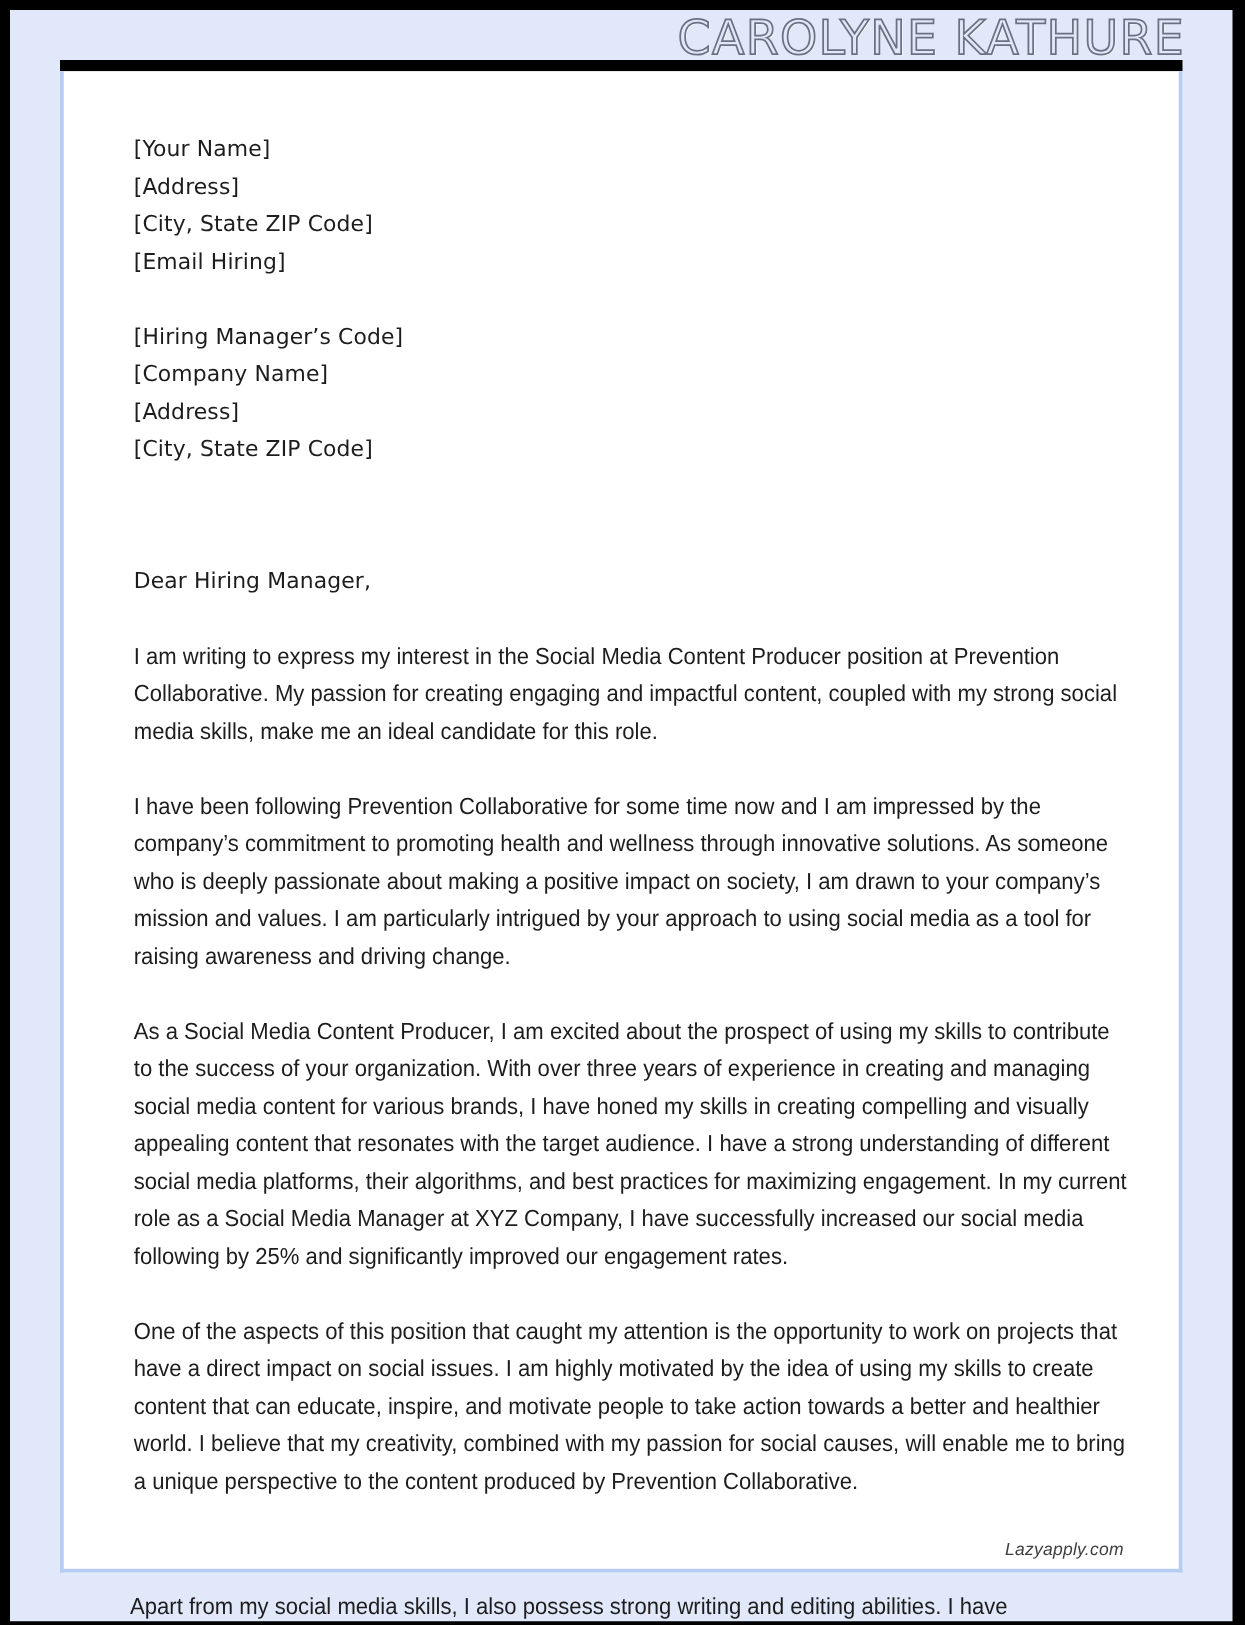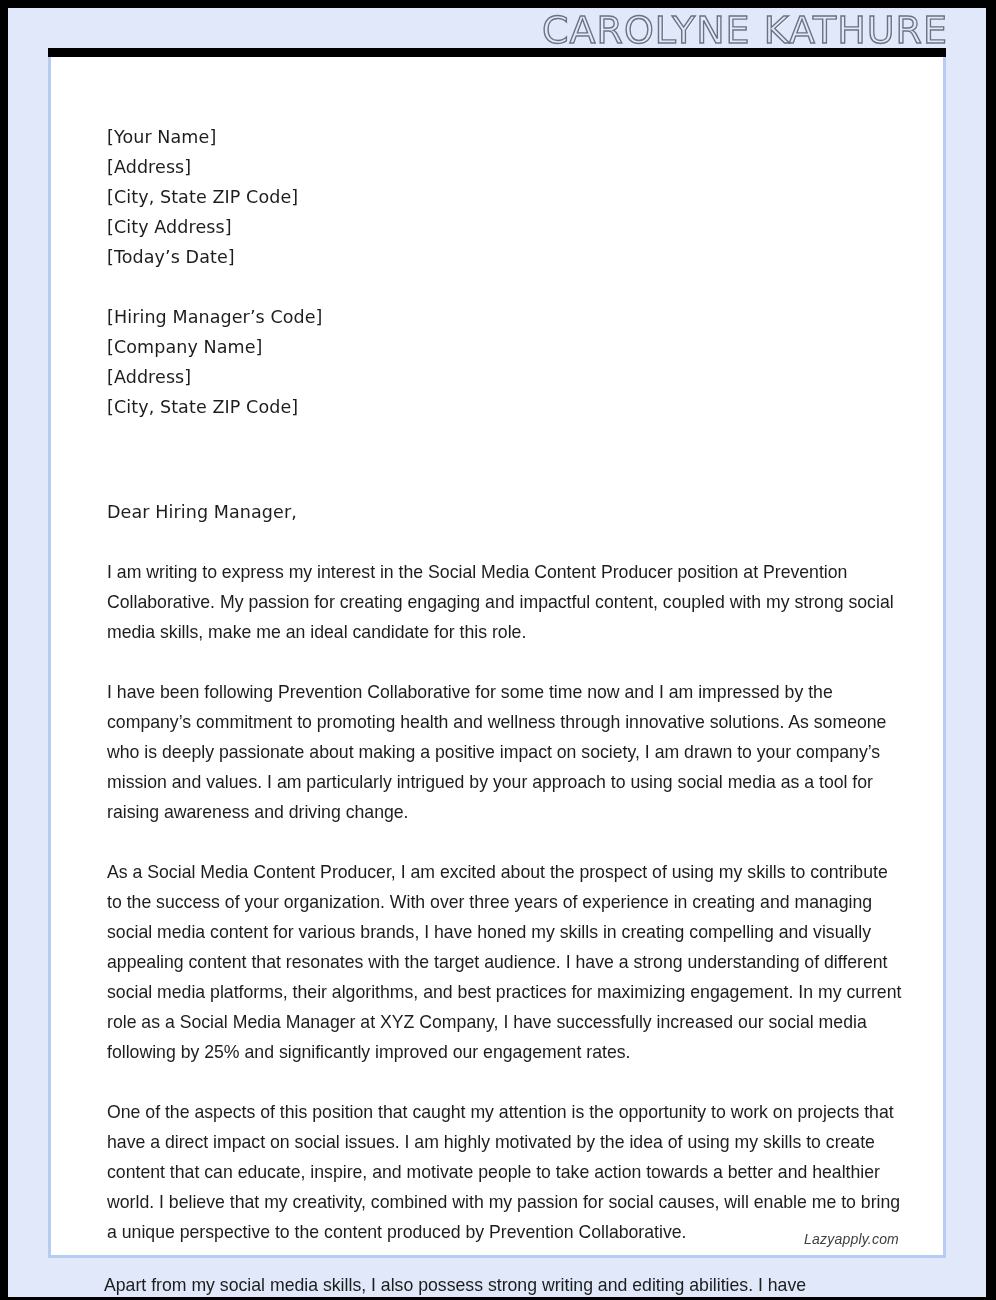--- a/index.html
+++ b/index.html
@@ -81,21 +81,21 @@
     border-left: 3px solid #b7ccf2;
     border-right: 3px solid #b7ccf2;
     border-bottom: 3px solid #b7ccf2;
     box-sizing: border-box;
     overflow: hidden;
   }
 
   #letter-body {
     position: absolute;
     left: 56px;
-    top: 65px;
+    top: 48px;
     width: 800px;
   }
 
   .addr-block {
     font-family: "DejaVu Sans", sans-serif;
     font-size: 17.5px;
     line-height: 30px;
     color: #1d1d1d;
     letter-spacing: 0.1px;
   }
@@ -170,22 +170,21 @@
     <div id="header-rule"></div>
 
     <div id="page-sheet">
 
       <div id="letter-body">
 
         <div class="addr-block">
           <span class="addr-line">[Your Name]</span>
           <span class="addr-line">[Address]</span>
           <span class="addr-line">[City, State ZIP Code]</span>
-          <span class="addr-line">[City Address]</span>
-          <span class="addr-line">[Today’s Date]</span>
+          <span class="addr-line">[Email Hiring]</span>
         </div>
 
         <div class="block-gap"></div>
 
         <div class="addr-block">
           <span class="addr-line">[Hiring Manager’s Code]</span>
           <span class="addr-line">[Company Name]</span>
           <span class="addr-line">[Address]</span>
           <span class="addr-line">[City, State ZIP Code]</span>
         </div>

